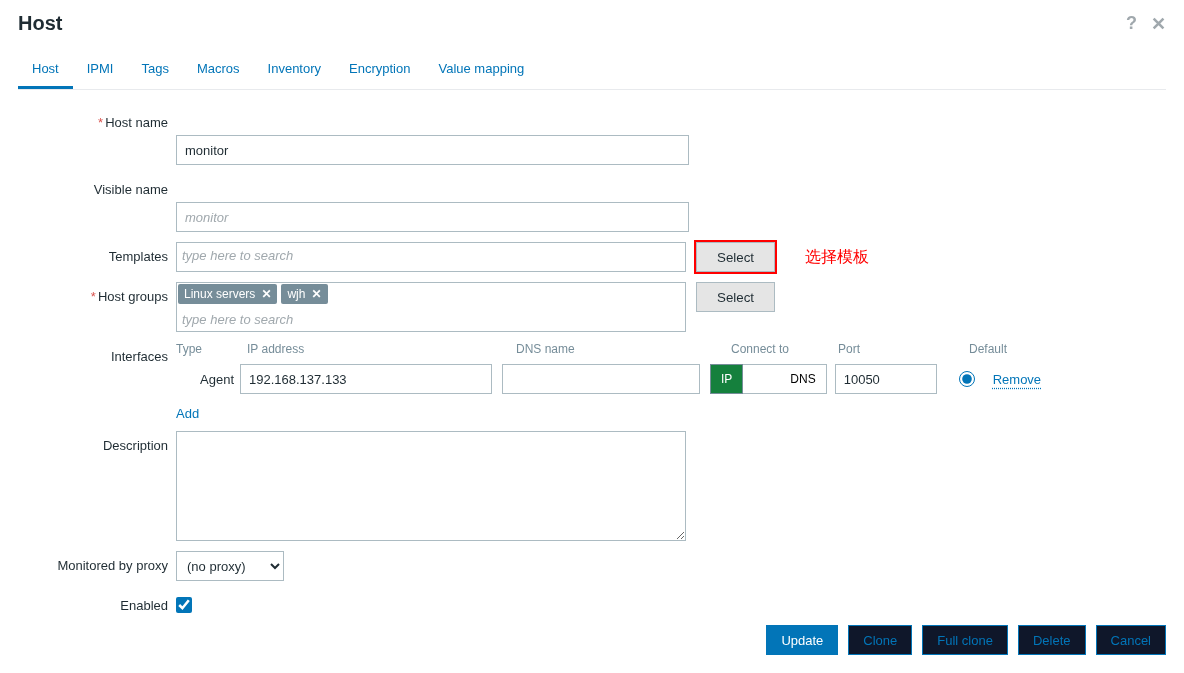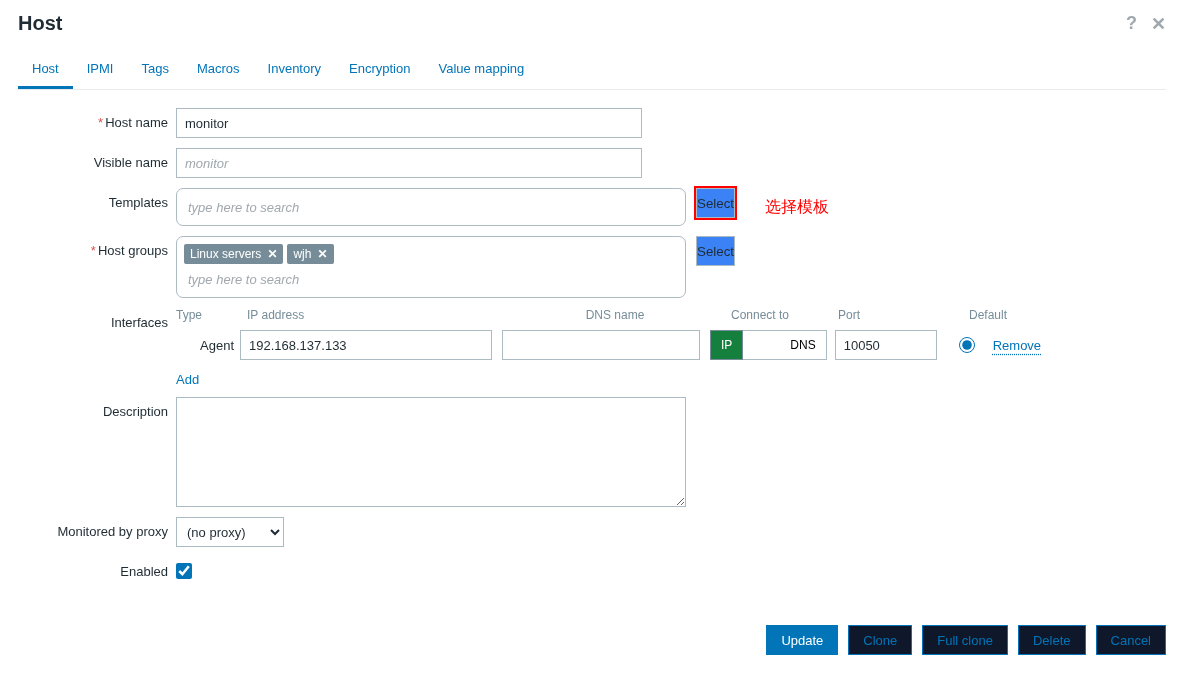--- a/index.html
+++ b/index.html
@@ -11,38 +11,38 @@
 .tabs { display: flex; gap: 0; border-bottom: 1px solid #e8eaed; margin-bottom: 18px; }
 .tab { padding: 8px 14px 10px; color: #0275b8; cursor: pointer; border-bottom: 3px solid transparent; }
 .tab.active { color: #0275b8; border-bottom: 3px solid #0275b8; }
 .form { display: flex; flex-direction: column; gap: 10px; }
 .form-row { display: flex; align-items: flex-start; gap: 8px; }
 .label-col { width: 150px; text-align: right; padding-top: 7px; color: #1f2c33; }
 .req { color: #d9534f; margin-right: 2px; }
 .field-col { flex: 0 0 auto; display: flex; flex-direction: column; gap: 2px; }
 input[type="text"], textarea, select, .multi-box { border: 1px solid #acbbc2; background: #fff; padding: 5px 8px; font-size: 13px; color: #1f2c33; font-family: inherit; }
 input[type="text"] { height: 30px; }
-.w-main { width: 466px; }
+.w-main { width: 513px; margin-top: 27px; }
 textarea { width: 510px; height: 110px; resize: both; }
 select { height: 30px; width: 108px; padding: 3px 6px; }
 .btn { border: 1px solid #0275b8; background: #0f172a; color: #0275b8; padding: 6px 14px; font-size: 13px; cursor: pointer; height: 30px; }
 .btn-primary { background: #0275b8; color: #fff; }
 .select-btn-wrap { display: flex; gap: 10px; align-items: flex-start; }
-.select-btn { border: 1px solid #acbbc2; background: #3b82f6; padding: 5px 0; height: 30px; cursor: pointer; color: #1f2c33; }
+.select-btn { border: 1px solid #acbbc2; background: #e5e5e5; padding: 5px 20px; height: 30px; cursor: pointer; color: #1f2c33; }
 .highlight-red { outline: 2px solid #ff0000; outline-offset: 0; }
 .annotation { color: #ff0000; font-size: 16px; margin-left: 20px; align-self: center; }
-.multi-box { width: 510px; min-height: 50px; display: flex; flex-wrap: wrap; gap: 4px; padding: 7px; align-content: flex-start; border-radius: 7px; }
+.multi-box { width: 510px; min-height: 50px; display: flex; flex-wrap: wrap; gap: 4px; padding: 1px; align-content: flex-start; }
 .tag { background: #768d99; color: #fff; padding: 3px 6px; font-size: 12px; display: inline-flex; align-items: center; gap: 6px; border-radius: 2px; }
 .tag .x { cursor: pointer; font-weight: bold; }
 .multi-box input { border: none; outline: none; flex: 1; min-width: 150px; height: 22px; padding: 2px 4px; }
 .iface-head { display: flex; color: #768d99; font-size: 12px; gap: 7px; }
 .iface-row { display: flex; align-items: center; padding-top: 6px; }
 .col-type { width: 64px; }
 .col-ip { width: 252px; }
-.col-dns { width: 198px; margin-left: 10px; text-align: center; }
+.col-dns { width: 198px; margin-left: 10px; }
 .col-conn { width: 90px; margin-left: 10px; }
 .col-port { width: 102px; margin-left: 10px; }
 .col-def { margin-left: 14px; }
 .type-label { width: 64px; text-align: right; padding-right: 6px; color: #1f2c33; }
 .ip-input { width: 252px; height: 30px; }
 .dns-input { width: 198px; height: 30px; margin-left: 10px; }
 .conn-group { display: flex; margin-left: 10px; }
 .conn-btn { border: 1px solid #acbbc2; padding: 5px 10px; height: 30px; background: #fff; cursor: pointer; font-size: 12px; }
 .conn-btn.active { background: #15803d; color: #fff; border-color: #768d99; }
 .port-input { width: 102px; height: 30px; margin-left: 8px; }

